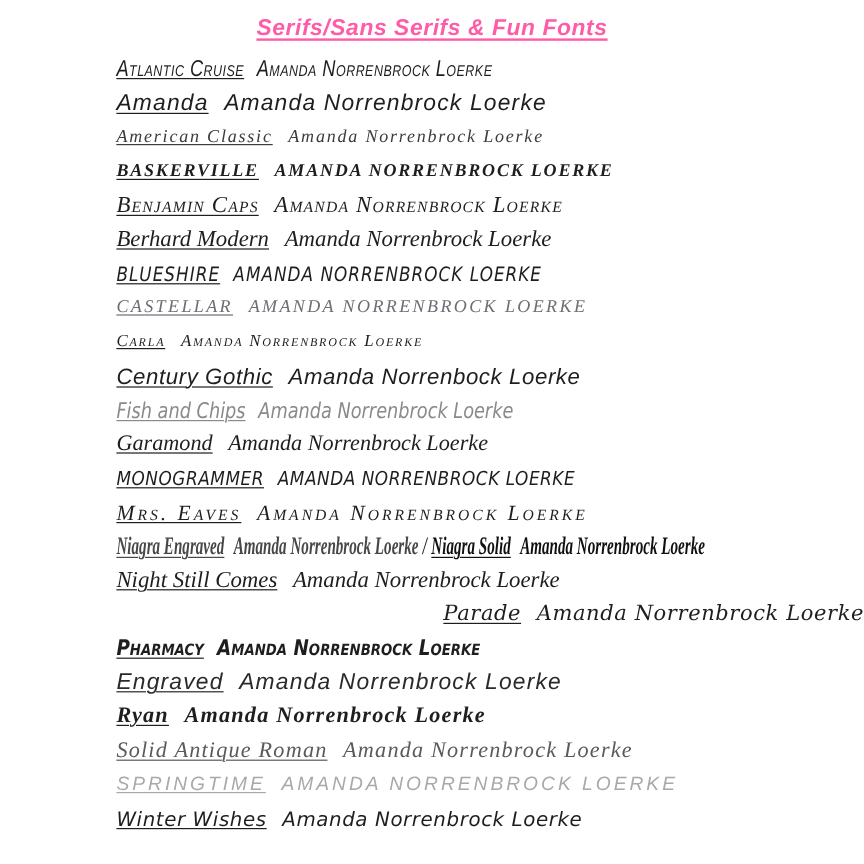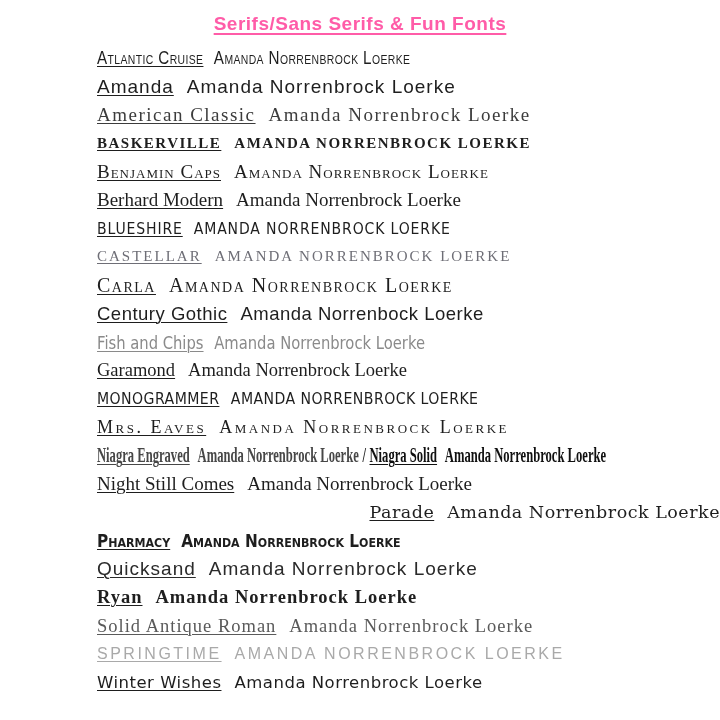--- a/index.html
+++ b/index.html
@@ -2,20 +2,21 @@
 <html><head>
 <meta charset="utf-8">
 <style>
   html,body { margin:0; padding:0; background:#ffffff; }
   .page {
     position:relative;
     width:720px; height:720px;
     background:#ffffff;
     overflow:hidden;
     font-family:"Liberation Sans", sans-serif;
+    font-style:italic;
   }
   .title-wrap { padding-top:13px; text-align:center; }
   .title {
     font-family:"Liberation Sans", sans-serif;
     font-weight:700;
     font-size:19px;
     letter-spacing:0.5px;
     color:#ff5ca8;
     text-decoration:underline;
     text-underline-offset:3px;
@@ -34,27 +35,27 @@
     text-decoration:underline;
     text-underline-offset:2px;
     text-decoration-thickness:1px;
     margin-right:13px;
   }
   .sep { margin:0 6px; color:#1e1e1e; }
 
   
   .r-atlantic    { font-family:"Liberation Sans", sans-serif; font-variant:small-caps; font-size:19px; letter-spacing:0.5px; transform:scaleX(0.80); }
   .r-amanda      { font-family:"Liberation Sans", sans-serif; font-size:19px; letter-spacing:1px;text-align:right; }
-  .r-american    { font-family:"Liberation Serif", serif; font-size:19px; letter-spacing:1.5px; color:#3c3c3c; }
+  .r-american    { font-family:"Liberation Serif", serif; font-size:15px; letter-spacing:1.5px; color:#3c3c3c; }
   .r-baskerville { font-family:"Liberation Serif", serif; text-transform:uppercase; font-weight:700; font-size:15px; letter-spacing:1.5px; }
   .r-benjamin    { font-family:"Liberation Serif", serif; font-variant:small-caps; font-size:19px; letter-spacing:1px; }
   .r-berhard     { font-family:"Liberation Serif", serif; font-size:19px; }
   .r-blueshire   { font-family:"DejaVu Sans", sans-serif; text-transform:uppercase; font-size:16.5px; letter-spacing:1px; transform:scaleX(0.85); }
   .r-castellar   { font-family:"Liberation Serif", serif; text-transform:uppercase; font-size:15px; letter-spacing:2px; color:#6e6e76; }
-  .r-carla       { font-family:"Liberation Serif", serif; font-variant:small-caps; font-size:20px; letter-spacing:1.5px;align-items:center; }
+  .r-carla       { font-family:"Liberation Serif", serif; font-variant:small-caps; font-size:14px; letter-spacing:1.5px;align-items:center; }
   .r-century     { font-family:"Liberation Sans", sans-serif; font-size:18.5px; letter-spacing:0.5px; }
   .r-fish        { font-family:"DejaVu Sans", sans-serif; font-size:18px; color:#8a8a8a; transform:scaleX(0.82); }
   .r-garamond    { font-family:"Liberation Serif", serif; font-size:18.5px; }
   .r-monogrammer { font-family:"DejaVu Sans", sans-serif; text-transform:uppercase; font-size:16px; letter-spacing:0.5px; transform:scaleX(0.88); }
   .r-mrseaves    { font-family:"Liberation Serif", serif; font-variant:small-caps; font-size:18px; letter-spacing:2.5px; }
   .r-niagra      { font-family:"Liberation Serif", serif; font-weight:700; font-size:21px; transform:scaleX(0.60); }
   .niagra-engraved { color:#474747; }
   .niagra-solid    { color:#101010; }
   .r-night       { font-family:"Liberation Serif", serif; font-size:19px;text-align:right; }
   .r-parade      { font-family:"DejaVu Serif", serif; font-size:17.5px; letter-spacing:0.5px;justify-content:flex-end; }
@@ -163,21 +164,21 @@
       <span class="fname">Parade</span>
       <span class="fsample">Amanda Norrenbrock Loerke</span>
     </div>
 
     <div class="row r-pharmacy">
       <span class="fname">Pharmacy</span>
       <span class="fsample">Amanda Norrenbrock Loerke</span>
     </div>
 
     <div class="row r-quicksand">
-      <span class="fname">Quicksand</span>
+      <span class="fname">Engraved</span>
       <span class="fsample">Amanda Norrenbrock Loerke</span>
     </div>
 
     <div class="row r-ryan">
       <span class="fname">Ryan</span>
       <span class="fsample">Amanda Norrenbrock Loerke</span>
     </div>
 
     <div class="row r-solid">
       <span class="fname">Solid Antique Roman</span>

